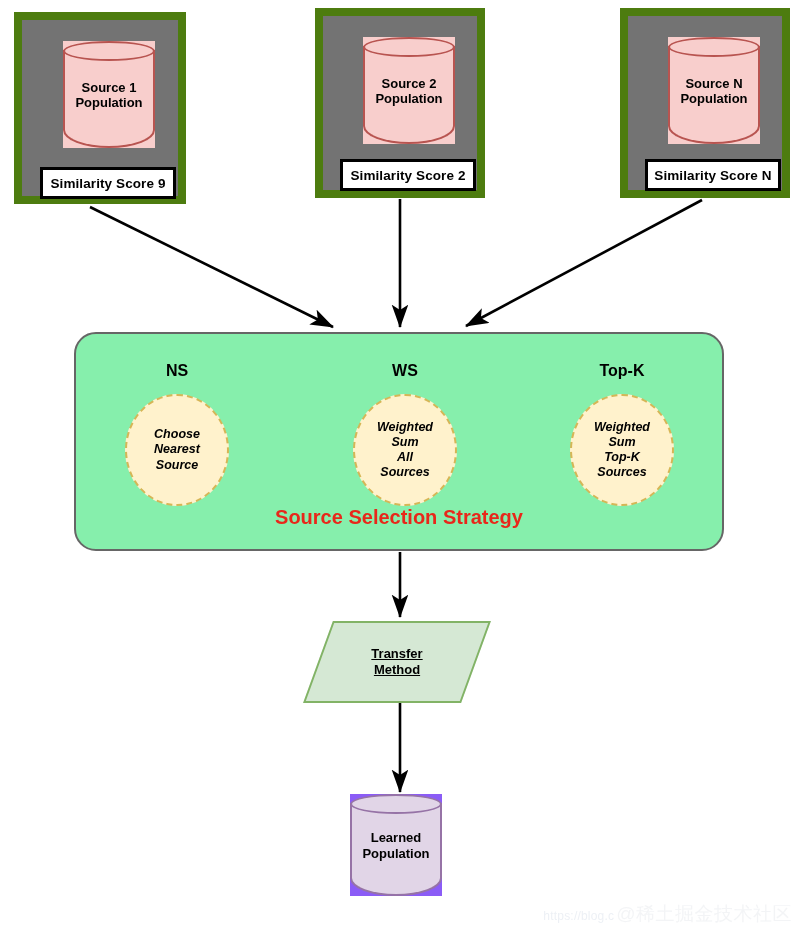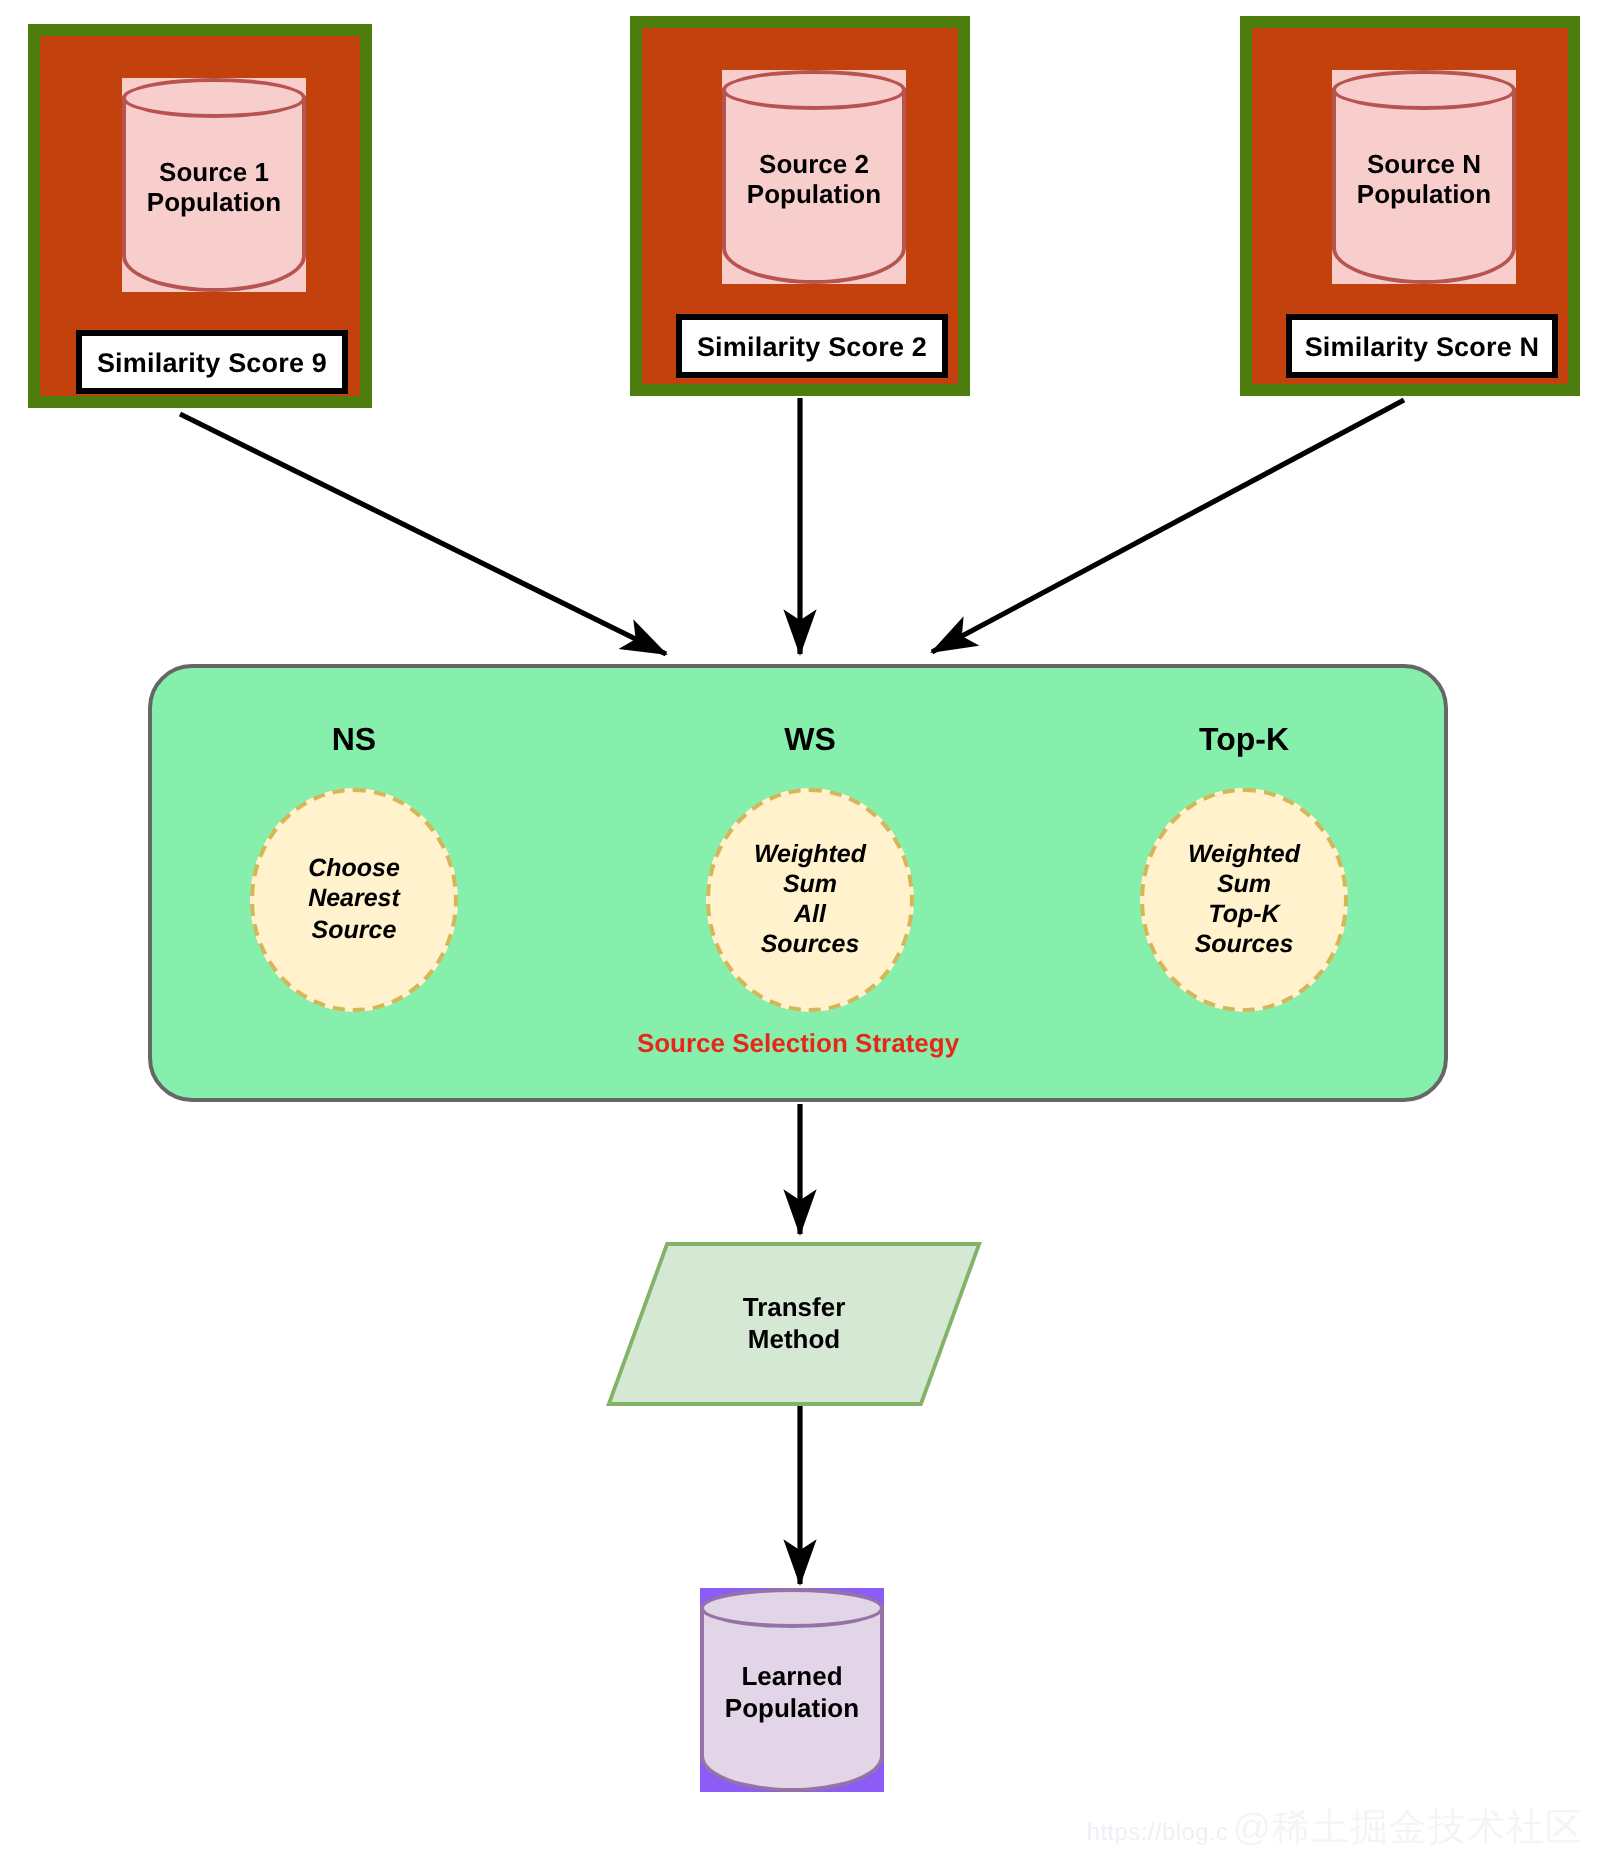--- a/index.html
+++ b/index.html
@@ -14,22 +14,22 @@
     position: relative;
     width: 800px;
     height: 935px;
     background: #ffffff;
     overflow: hidden;
   }
 
   
   .source-box {
     position: absolute;
-    background: #c2410c;
-    border: 6px solid #4d7c0f;
+    background: #737373;
+    border: 8px solid #4d7c0f;
     box-sizing: border-box;
   }
 
   
   .cyl {
     position: absolute;
     box-sizing: border-box;
   }
   .cyl-body {
     position: absolute;
@@ -124,21 +124,21 @@
     font-weight: bold;
     font-style: italic;
     color: #000000;
     line-height: 1.22;
   }
   #panel-caption {
     position: absolute;
     left: 0; right: 0;
     bottom: 20px;
     text-align: center;
-    font-size: 13px;
+    font-size: 20px;
     font-weight: bold;
     color: #e8271a;
   }
 
   
   #transfer-method {
     position: absolute;
     left: 318px;
     top: 621px;
     width: 158px;
@@ -156,20 +156,21 @@
     position: absolute;
     inset: 0;
     display: flex;
     align-items: center;
     justify-content: center;
     text-align: center;
     font-size: 13px;
     font-weight: bold;
     color: #000000;
     line-height: 1.25;
+    text-decoration: underline;
   }
 
   
   #arrows {
     position: absolute;
     left: 0; top: 0;
     width: 800px;
     height: 935px;
     pointer-events: none;
   }

